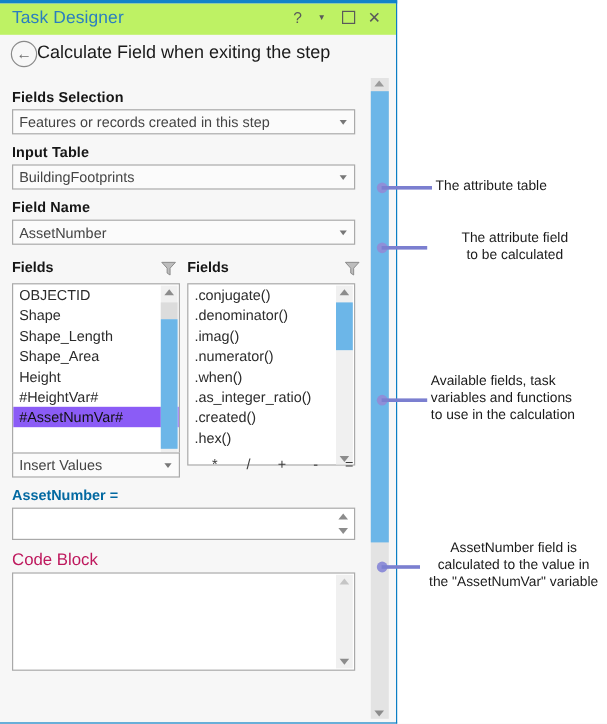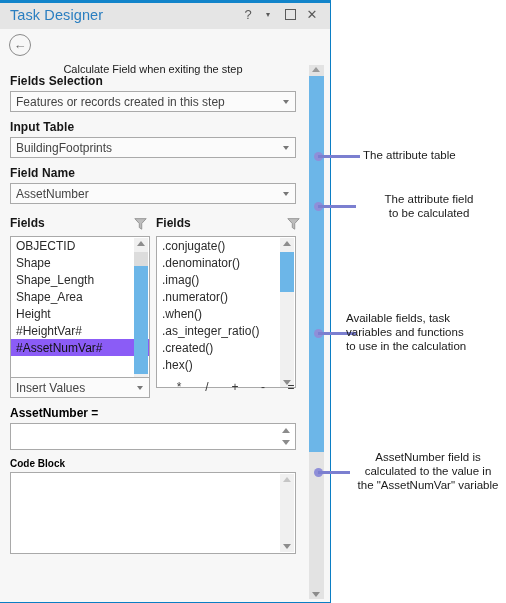--- a/index.html
+++ b/index.html
@@ -28,21 +28,21 @@
     border: 1px solid #0b7ec4;
     border-top: 3px solid #1184ca;
     border-left: none;
     box-sizing: border-box;
   }
 
   
   #titlebar {
     position: relative;
     height: 26px;
-    background: #e5e5e5;
+    background: #bef264;
   }
   #title-text {
     position: absolute;
     left: 10px;
     top: 4px;
     font-size: 14.5px;
     color: #2a7ec0;
     letter-spacing: .1px;
   }
   .win-btn {
@@ -83,23 +83,22 @@
     font-size: 13px;
     line-height: 20px;
     text-align: center;
     cursor: pointer;
     box-sizing: border-box;
   }
   #step-title {
     position: absolute;
     left: 0; right: 24px; top: 6px;
     text-align: center;
-    font-size: 11px;
+    font-size: 15px;
     color: #1a1a1a;
-    margin-top: 28px;
   }
 
   
   #content {
     position: absolute;
     left: 0;
     top: 62px;
     width: 306px;
     bottom: 0;
     padding: 0 10px;
@@ -244,21 +243,21 @@
   #op-mul { left: 162px; }
   #op-div { left: 190px; }
   #op-add { left: 218px; }
   #op-sub { left: 246px; }
   #op-eq  { left: 274px; }
 
   
   #expr-label {
     font-size: 12px;
     font-weight: bold;
-    color: #000000;
+    color: #0369a1;
     margin: 4px 0 3px 0;
   }
   #expr-box {
     position: relative;
     height: 27px;
     background: #ffffff;
     border: 1px solid #a9a9a9;
     box-sizing: border-box;
   }
   #expr-text {
@@ -279,23 +278,23 @@
     left: 3px;
     width: 0; height: 0;
     border-left: 4.5px solid transparent;
     border-right: 4.5px solid transparent;
   }
   #expr-spin .sp-up { top: 3px; border-bottom: 5px solid #8c8c8c; }
   #expr-spin .sp-dn { bottom: 3px; border-top: 5px solid #8c8c8c; }
 
   
   #cb-label {
-    font-size: 10px;
-    font-weight: bold;
-    color: #000000;
+    font-size: 14px;
+    font-weight: normal;
+    color: #be185d;
     margin: 8px 0 3px 0;
   }
   #cb-box {
     position: relative;
     height: 82px;
     background: #ffffff;
     border: 1px solid #a9a9a9;
     box-sizing: border-box;
   }
   #cb-sb {
@@ -360,21 +359,21 @@
   }
 
   #ann1 { left: 363px; top: 148px; }
   #lead1 { left: 318px; top: 155px; width: 42px; }
   #dot1  { left: 314px; top: 152px; }
 
   #ann2 { left: 359px; top: 192px; text-align: center; width: 140px; }
   #lead2 { left: 318px; top: 205px; width: 38px; }
   #dot2  { left: 314px; top: 202px; }
 
-  #ann3 { left: 346px; top: 311px; width: 142px; }
+  #ann3 { left: 359px; top: 311px; width: 142px; }
   #lead3 { left: 318px; top: 332px; width: 38px; }
   #dot3  { left: 314px; top: 329px; }
 
   #ann4 { left: 352px; top: 450px; text-align: center; width: 152px; }
   #lead4 { left: 318px; top: 471px; width: 32px; }
   #dot4  { left: 314px; top: 468px; }
 </style>
 </head>
 <body>
 

